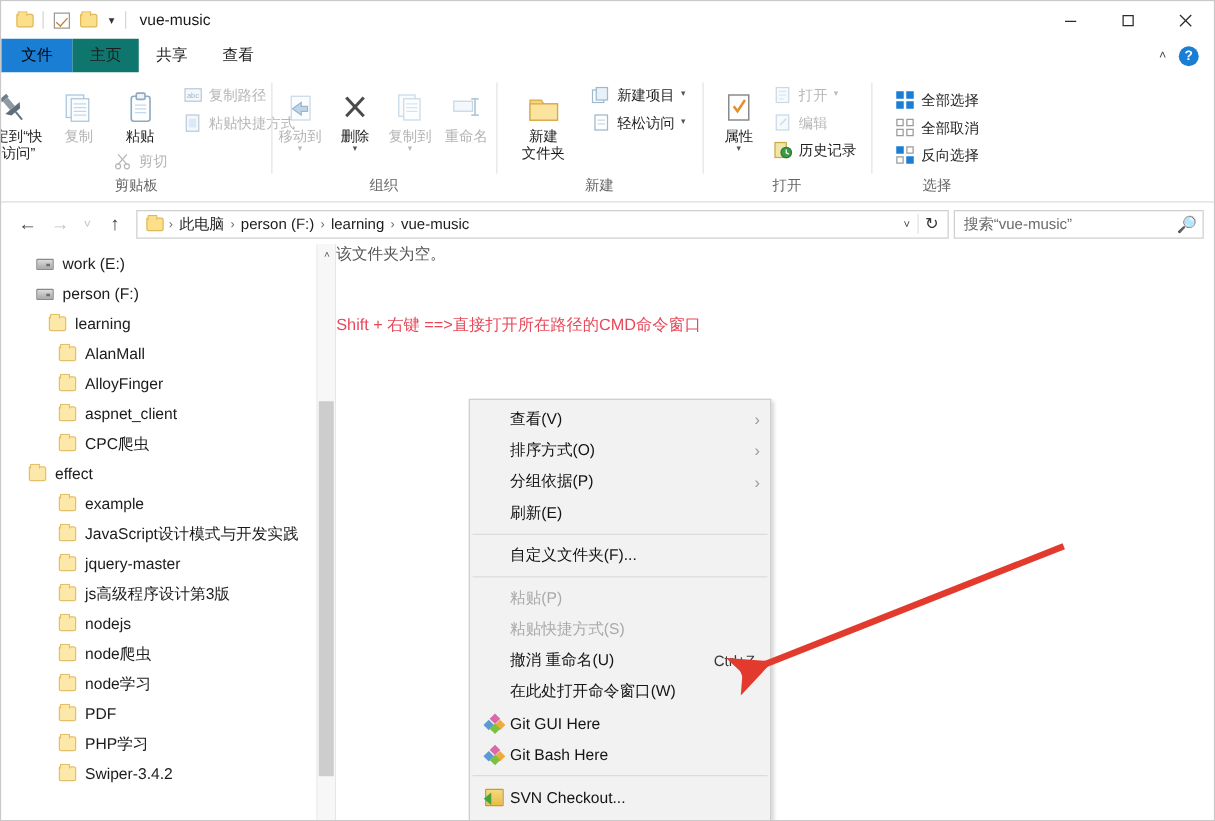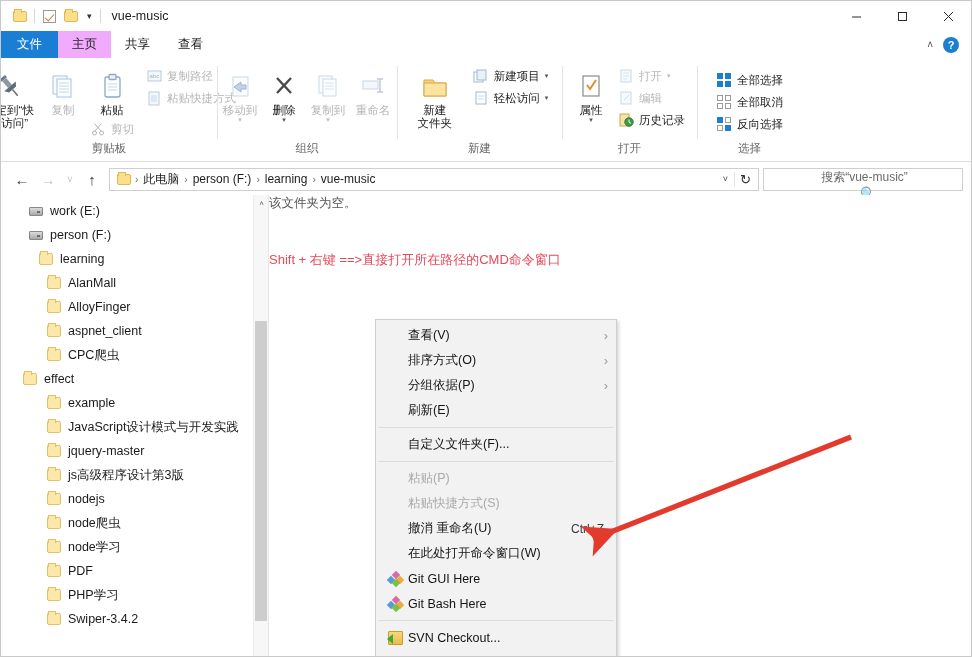--- a/index.html
+++ b/index.html
@@ -64,22 +64,22 @@
   
   .tabstrip {
     position: absolute; top: 30px; left: 0; width: 100%; height: 27px;
     display: flex; align-items: stretch;
     background: #ffffff;
   }
   .tab {
     padding: 0 14px; display: flex; align-items: center; justify-content: center;
     font-size: 12.5px; color: #1d1d1d; white-space: nowrap;
   }
-  .tab.file { background: #1a7fd4; color: #ffffff; padding: 0 16px; }
-  .tab.active { background: #f0abfc; }
+  .tab.file { background: #1a7fd4; color: #000000; padding: 0 16px; }
+  .tab.active { background: #0f766e; }
   .help-area {
     margin-left: auto; display: flex; align-items: center; gap: 10px; padding-right: 12px;
   }
   .ribbon-collapse { font-size: 10px; color: #444; }
   .help-circle {
     width: 16px; height: 16px; border-radius: 50%; background: #1a7fd4;
     color: #fff; font-size: 11px; font-weight: bold;
     display: flex; align-items: center; justify-content: center;
   }
 
@@ -150,21 +150,21 @@
   .crumb {
     font-size: 12px; color: #1c1c1c; padding: 0 4px; white-space: nowrap;
   }
   .crumb-sep { color: #6d6d6d; font-size: 10px; padding: 0 1px; }
   .crumb-ico { padding: 0 3px; display: flex; align-items: center; }
   .crumb-spacer { flex: 1; }
   .crumb-drop { font-size: 9px; color: #444; padding: 0 6px; }
   .crumb-refresh { font-size: 13px; color: #333; padding: 0 5px; border-left: 1px solid #e2e2e2;}
   .searchbox {
     width: 200px; height: 23px; border: 1px solid #cfcfcf; background: #fff;
-    display: flex; align-items: center; padding: 0 4px 0 7px; flex-direction: column;
+    display: flex; align-items: center; padding: 0 4px 0 7px;
   }
   .search-ph { font-size: 12px; color: #6b6b6b; flex: 1; white-space: nowrap; }
   .search-ico { font-size: 13px; color: #3b3b3b; transform: scaleX(-1); }
 
   
   .main {
     position: absolute; top: 194px; left: 0; right: 0; bottom: 0;
     display: flex;
   }
   .navpane {

